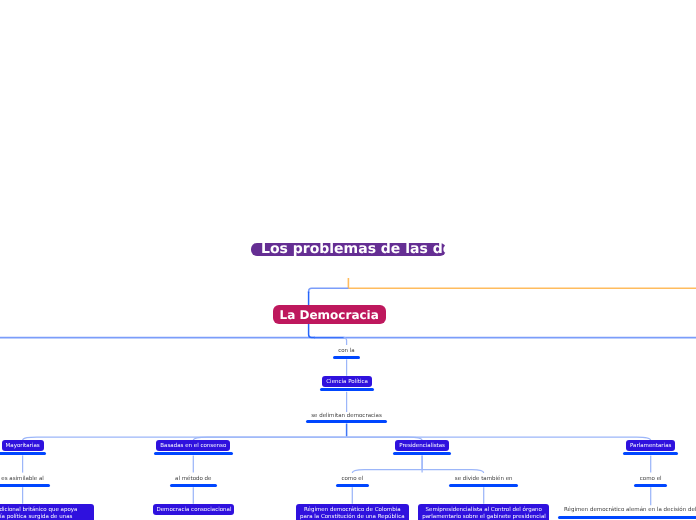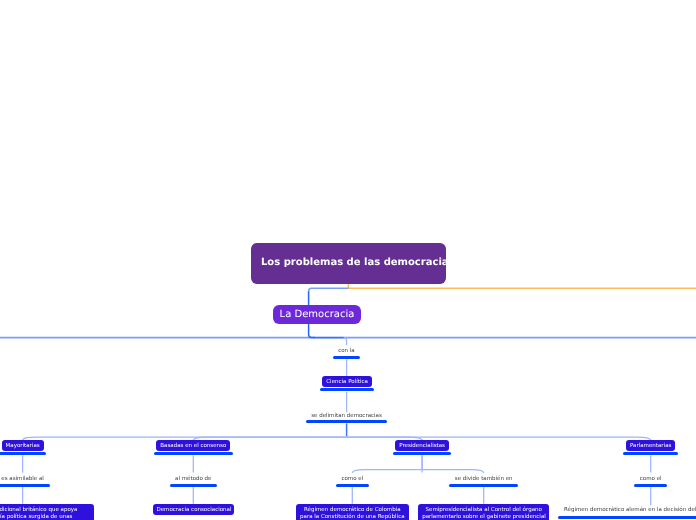--- a/index.html
+++ b/index.html
@@ -2,23 +2,23 @@
 <html><head>
 <meta charset="utf-8">
 <style>
   html,body{margin:0;padding:0;}
   body{width:696px;height:520px;background:#ffffff;overflow:hidden;
        font-family:"DejaVu Sans",sans-serif;position:relative;
        -webkit-font-smoothing:antialiased;text-rendering:geometricPrecision;}
   #canvas{position:absolute;left:0;top:0;width:696px;height:520px;overflow:hidden;opacity:0.9999;}
   svg.links{position:absolute;left:0;top:0;width:696px;height:520px;overflow:visible;}
   .node{position:absolute;box-sizing:border-box;}
-  .n-root{background:#652E93;color:#fff;border-radius:6px;font-weight:bold;font-size:10px;
-     line-height:12.6px;padding:14px 10px;white-space:nowrap;}
-  .n-main{background:#6d28d9;color:#fff;border-radius:6px;font-weight:normal;font-size:10px;
+  .n-root{background:#652E93;color:#fff;border-radius:6px;font-weight:bold;font-size:14px;
+     line-height:12.6px;padding:0 10px;white-space:nowrap;}
+  .n-main{background:#be185d;color:#fff;border-radius:6px;font-weight:bold;font-size:12px;
      padding:5.7px 7.1px;line-height:8px;white-space:nowrap;}
   .n-b{background:#2F11DE;color:#fff;border-radius:3px;font-size:5.5px;line-height:7.05px;
      padding:3.2px 3.9px 1.3px;text-align:center;white-space:nowrap;}
   .n-leaf{background:#2F11DE;color:#fff;border-radius:3px;font-size:5.5px;line-height:7.05px;
      padding:3.2px 3.9px 1.3px;text-align:center;white-space:nowrap;}
   .bar{position:absolute;background:#0046FF;border-radius:1.6px;height:3px;}
   .lbl{position:absolute;color:#3d3d3d;font-size:5.5px;line-height:7.4px;white-space:nowrap;text-align:center;}
 </style>
 </head>
 <body>

